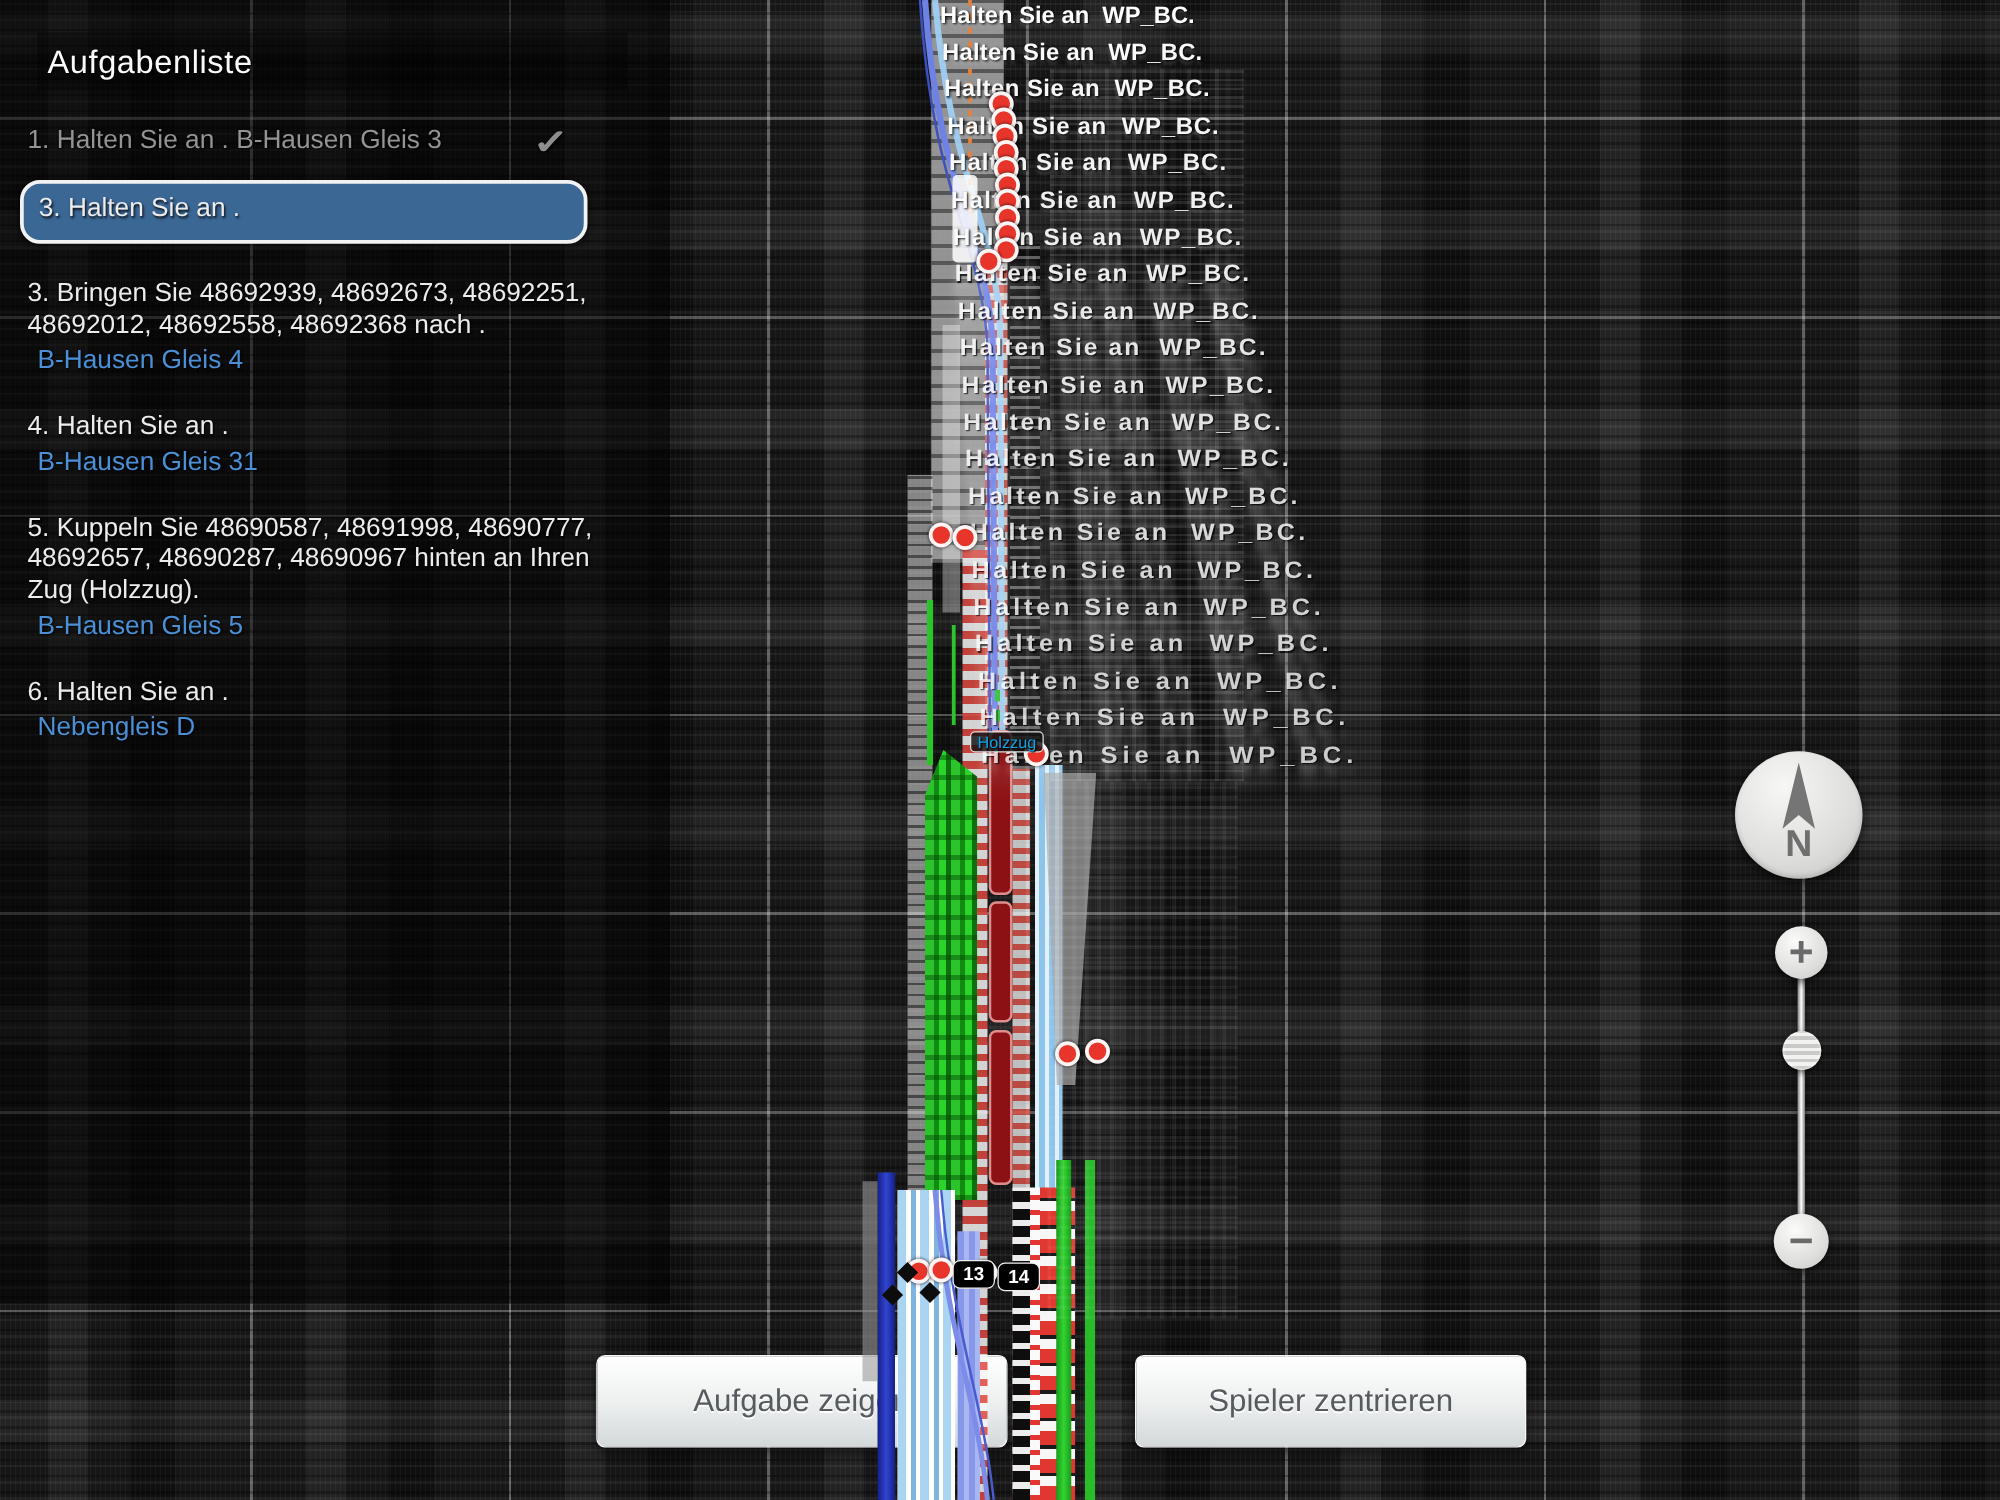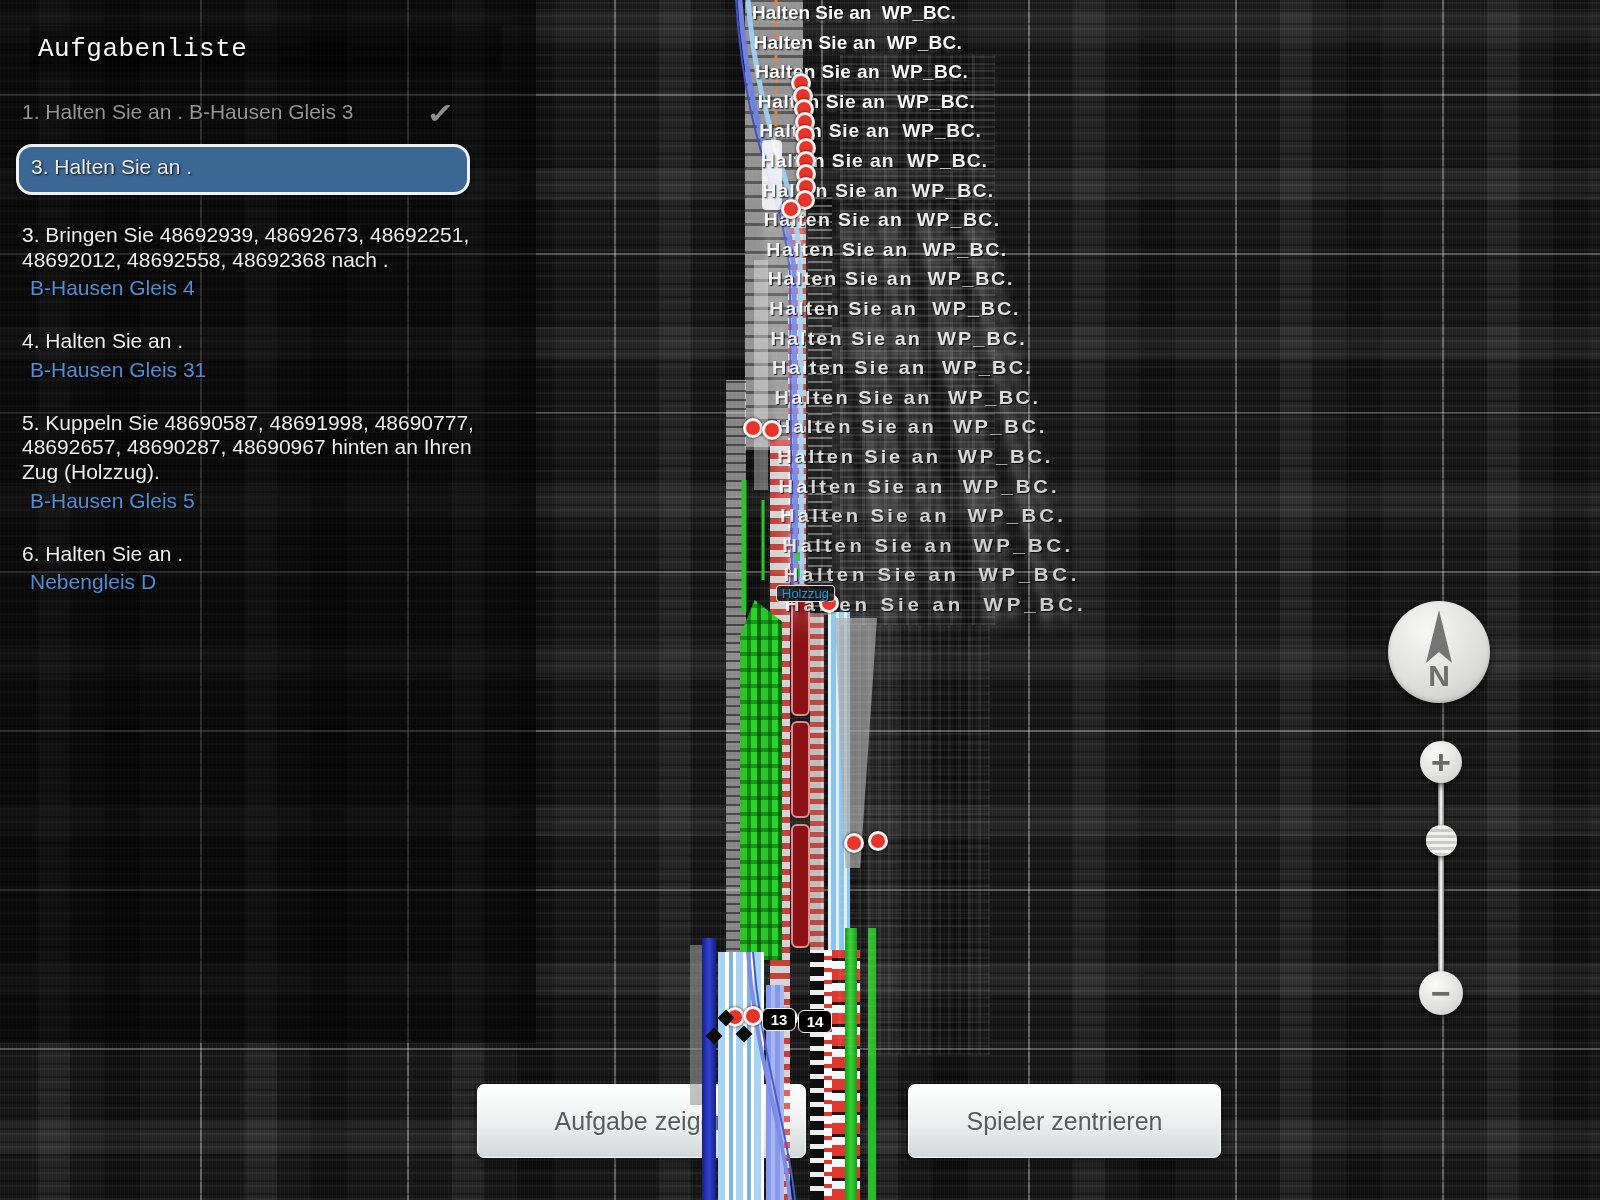--- a/index.html
+++ b/index.html
@@ -12,21 +12,21 @@
       repeating-linear-gradient(0deg, rgba(255,255,255,0.05) 0 2px, transparent 2px 5px, rgba(0,0,0,0.28) 5px 7px, transparent 7px 13px),
       repeating-linear-gradient(90deg, rgba(255,255,255,0.04) 0 1px, transparent 1px 4px),
       repeating-linear-gradient(0deg, transparent 0 46px, rgba(255,255,255,0.06) 46px 78px, transparent 78px 150px, rgba(255,255,255,0.28) 150px 152px, transparent 152px 159px),
       repeating-linear-gradient(90deg, transparent 0 38px, rgba(255,255,255,0.055) 38px 70px, transparent 70px 104px, rgba(0,0,0,0.32) 104px 140px, transparent 140px 200px, rgba(255,255,255,0.32) 200px 202px, transparent 202px 207px);
   }
 
   
   .panel-overlay{position:absolute;left:0;top:0;width:536px;height:1043px;
     background:rgba(0,0,0,0.52);z-index:3;}
   .panel-titlebar{position:absolute;left:30px;top:26px;width:472px;height:46px;
-    background:rgba(0,0,0,0.35);display:flex;align-items:center;font-family:Liberation Mono, monospace;}
+    background:rgba(0,0,0,0.35);display:flex;align-items:center;}
   .panel-title{margin:0 0 0 8px;font-size:26px;font-weight:400;color:#fafafa;
     letter-spacing:0.5px;text-shadow:1px 1px 2px #000;}
   .tasks{position:absolute;left:22px;top:92px;width:452px;font-size:21px;
     line-height:1.18;color:#ececec;text-shadow:1px 1px 2px rgba(0,0,0,0.9);}
   .task{margin-top:28px;}
   .task.done{color:#949494;display:flex;justify-content:space-between;align-items:flex-start;margin-top:8px;gap:24px;}
   .check{font-size:28px;color:#8e8e8e;margin-right:22px;line-height:1;font-weight:bold;transform:scaleX(1.25);}
   .task-link{display:block;margin-top:4px;padding-left:8px;color:#4b90d6;text-decoration:none;cursor:pointer;}
   .task.active-box{margin:16px 0 12px -6px;width:424px;padding:8px 12px 12px;
     background:#3b6795;border:3px solid #f2f2f2;border-radius:16px;

